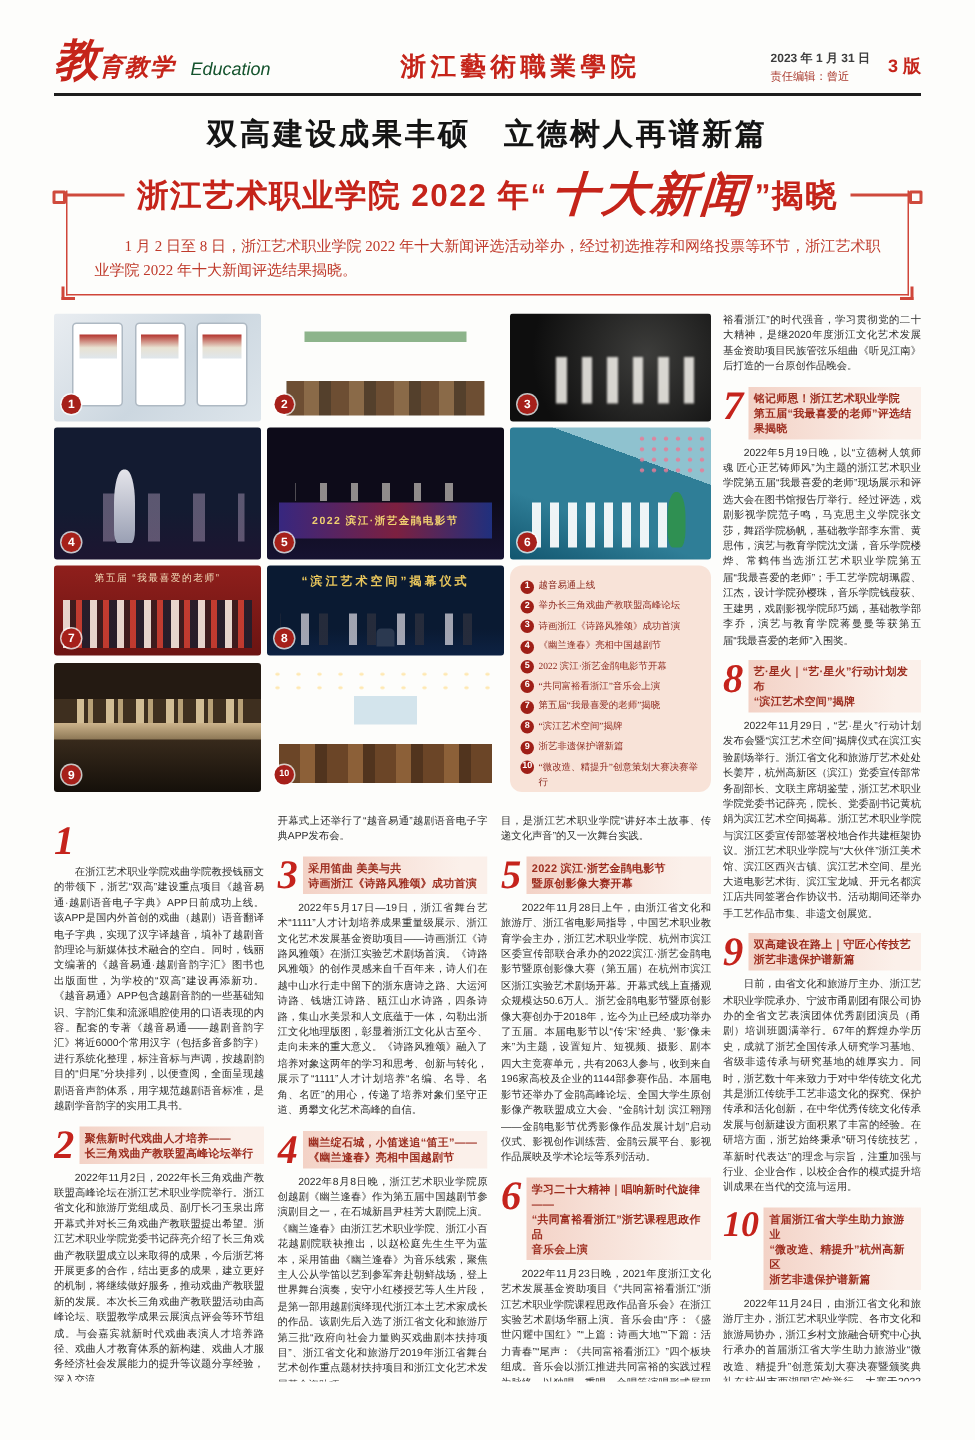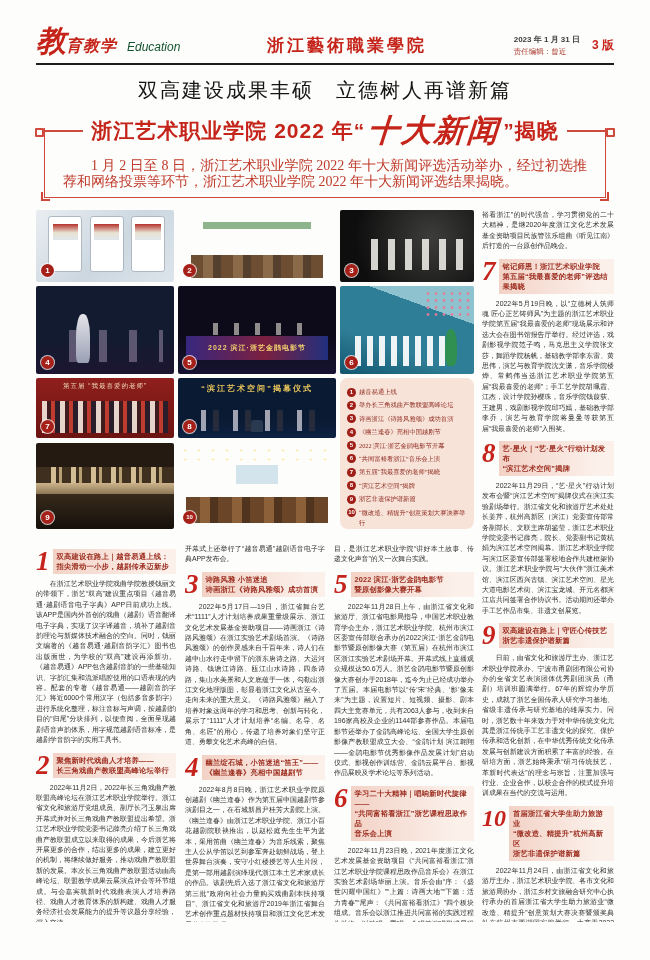--- a/index.html
+++ b/index.html
@@ -13,33 +13,33 @@
   .logo-rest{font-size:16px;font-weight:bold;font-style:italic;letter-spacing:1px;}
   .logo-en{font-size:12px;font-style:italic;margin-left:10px;color:#14532d;}
   .masthead{font-family:"Liberation Serif",serif;font-size:17px;font-weight:bold;color:#c5241a;letter-spacing:3px;}
   .hdr-right{display:flex;align-items:center;gap:12px;}
   .hdr-meta{display:flex;flex-direction:column;gap:2px;}
   .hdr-date{font-size:8px;color:#3c3c3c;font-weight:bold;}
   .hdr-editor{font-size:7.5px;color:#a8372b;}
   .page-no{font-size:12px;font-weight:bold;color:#c5241a;white-space:nowrap;}
 
   
-  .kicker{text-align:center;font-size:20px;font-weight:400;color:#141414;letter-spacing:2px;margin:12px 0 6px;}
+  .kicker{text-align:center;font-size:20px;font-weight:700;color:#141414;letter-spacing:2px;margin:12px 0 6px;}
   .titlebox{position:relative;margin:24px 8px 12px;border-left:1px solid #d0463a;border-right:1px solid #d0463a;border-bottom:1px solid #d0463a;padding:4px 14px 7px;}
   .hook{position:absolute;width:7px;height:7px;}
   .hook.bl{left:-4px;bottom:-4px;border-left:2px solid #d0463a;border-bottom:2px solid #d0463a;}
   .hook.br{right:-4px;bottom:-4px;border-right:2px solid #d0463a;border-bottom:2px solid #d0463a;}
   .tb-title{display:flex;align-items:center;justify-content:center;margin-top:-22px;}
   .dash{flex:0 0 40px;height:2px;background:#cf4a3c;margin:0 8px;position:relative;}
   .dash:before{content:"";position:absolute;width:5px;height:5px;border:2px solid #cf4a3c;border-radius:1px;top:-2px;}
   .dash.l:before{left:-8px;}
   .dash.r:before{right:-8px;}
   .tb-pre,.tb-post{font-size:21px;font-weight:900;color:#c5241a;letter-spacing:1px;white-space:nowrap;}
   .tb-em{font-size:31px;font-weight:900;font-style:italic;font-family:"Liberation Serif",serif;color:#c5241a;letter-spacing:2px;margin:0 3px;white-space:nowrap;transform:skewX(-4deg);display:inline-block;}
-  .tb-intro{font-family:"Liberation Serif",serif;color:#bf3a2b;font-size:14px;line-height:16px;text-indent:2em;margin:6px 4px 0;text-align:justify;}
+  .tb-intro{font-family:"Liberation Serif",serif;color:#bf3a2b;font-size:10px;line-height:16px;text-indent:2em;margin:6px 4px 0;text-align:justify;}
 
   
   .main{display:flex;gap:8px;height:712px;overflow:hidden;margin-top:4px;}
   .main-left{width:438px;flex:0 0 438px;}
   .col4{width:132px;flex:0 0 132px;height:100%;overflow:hidden;}
 
   
   .montage{width:438px;margin-bottom:8px;}
   .prow{display:flex;margin-bottom:4px;}
   .prow .ph{margin-right:4px;}
@@ -262,42 +262,38 @@
                 <span class="lt">“微改造、精提升”创意策划大赛决赛举行</span>
               </div>
           </div>
         </div>
       </div>
 
       <div class="cols3">
         <div class="acol">
           <div class="art-head">
             <span class="art-num">1</span>
-            <div class="art-titles">
-              <div class="t">双高建设在路上｜越音易通上线：</div>
-              <div class="t">指尖滑动一小步，越剧传承迈新步</div>
-            </div>
           </div>
           <p class="body ind" style="margin:0 0 4px;">在浙江艺术职业学院戏曲学院教授钱丽文的带领下，浙艺“双高”建设重点项目《越音易通·越剧语音电子字典》APP日前成功上线。该APP是国内外首创的戏曲（越剧）语音翻译电子字典，实现了汉字译越音，填补了越剧音韵理论与新媒体技术融合的空白。同时，钱丽文编著的《越音易通·越剧音韵字汇》图书也出版面世，为学校的“双高”建设再添新功。《越音易通》APP包含越剧音韵的一些基础知识、字韵汇集和流派唱腔使用的口语表现的内容。配套的专著《越音易通——越剧音韵字汇》将近6000个常用汉字（包括多音多韵字）进行系统化整理，标注音标与声调，按越剧韵目的“归尾”分块排列，以便查阅，全面呈现越剧语音声韵体系，用字规范越剧语音标准，是越剧学音韵字的实用工具书。</p>
           <div class="art-head">
             <span class="art-num">2</span>
             <div class="art-titles">
               <div class="t">聚焦新时代戏曲人才培养——</div>
               <div class="t">长三角戏曲产教联盟高峰论坛举行</div>
             </div>
           </div>
           <p class="body ind" style="margin:0;">2022年11月2日，2022年长三角戏曲产教联盟高峰论坛在浙江艺术职业学院举行。浙江省文化和旅游厅党组成员、副厅长刁玉泉出席开幕式并对长三角戏曲产教联盟提出希望。浙江艺术职业学院党委书记薛亮介绍了长三角戏曲产教联盟成立以来取得的成果，今后浙艺将开展更多的合作，结出更多的成果，建立更好的机制，将继续做好服务，推动戏曲产教联盟新的发展。本次长三角戏曲产教联盟活动由高峰论坛、联盟教学成果云展演点评会等环节组成。与会嘉宾就新时代戏曲表演人才培养路径、戏曲人才教育体系的新构建、戏曲人才服务经济社会发展能力的提升等议题分享经验，深入交流。</p>
         </div>
 
         <div class="acol">
           <p class="cont" style="margin:2px 0 6px;">开幕式上还举行了“越音易通”越剧语音电子字典APP发布会。</p>
           <div class="art-head">
             <span class="art-num">3</span>
             <div class="art-titles">
-              <div class="t">诗路风雅 小笛迷追</div>
+              <div class="t">采用笛曲 美美与共</div>
               <div class="t">诗画浙江《诗路风雅颂》成功首演</div>
             </div>
           </div>
           <p class="body ind" style="margin:0 0 4px;">2022年5月17日—19日，浙江省舞台艺术“1111”人才计划培养成果重量级展示、浙江文化艺术发展基金资助项目——诗画浙江《诗路风雅颂》在浙江实验艺术剧场首演。《诗路风雅颂》的创作灵感来自千百年来，诗人们在越中山水行走中留下的浙东唐诗之路、大运河诗路、钱塘江诗路、瓯江山水诗路，四条诗路，集山水美景和人文底蕴于一体，勾勒出浙江文化地理版图，彰显着浙江文化从古至今、走向未来的重大意义。《诗路风雅颂》融入了培养对象这两年的学习和思考、创新与转化，展示了“1111”人才计划培养“名编、名导、名角、名匠”的用心，传递了培养对象们坚守正道、勇攀文化艺术高峰的自信。</p>
           <div class="art-head">
             <span class="art-num">4</span>
             <div class="art-titles">
               <div class="t">幽兰绽石城，小笛迷追“笛王”——</div>
               <div class="t">《幽兰逢春》亮相中国越剧节</div>
             </div>

